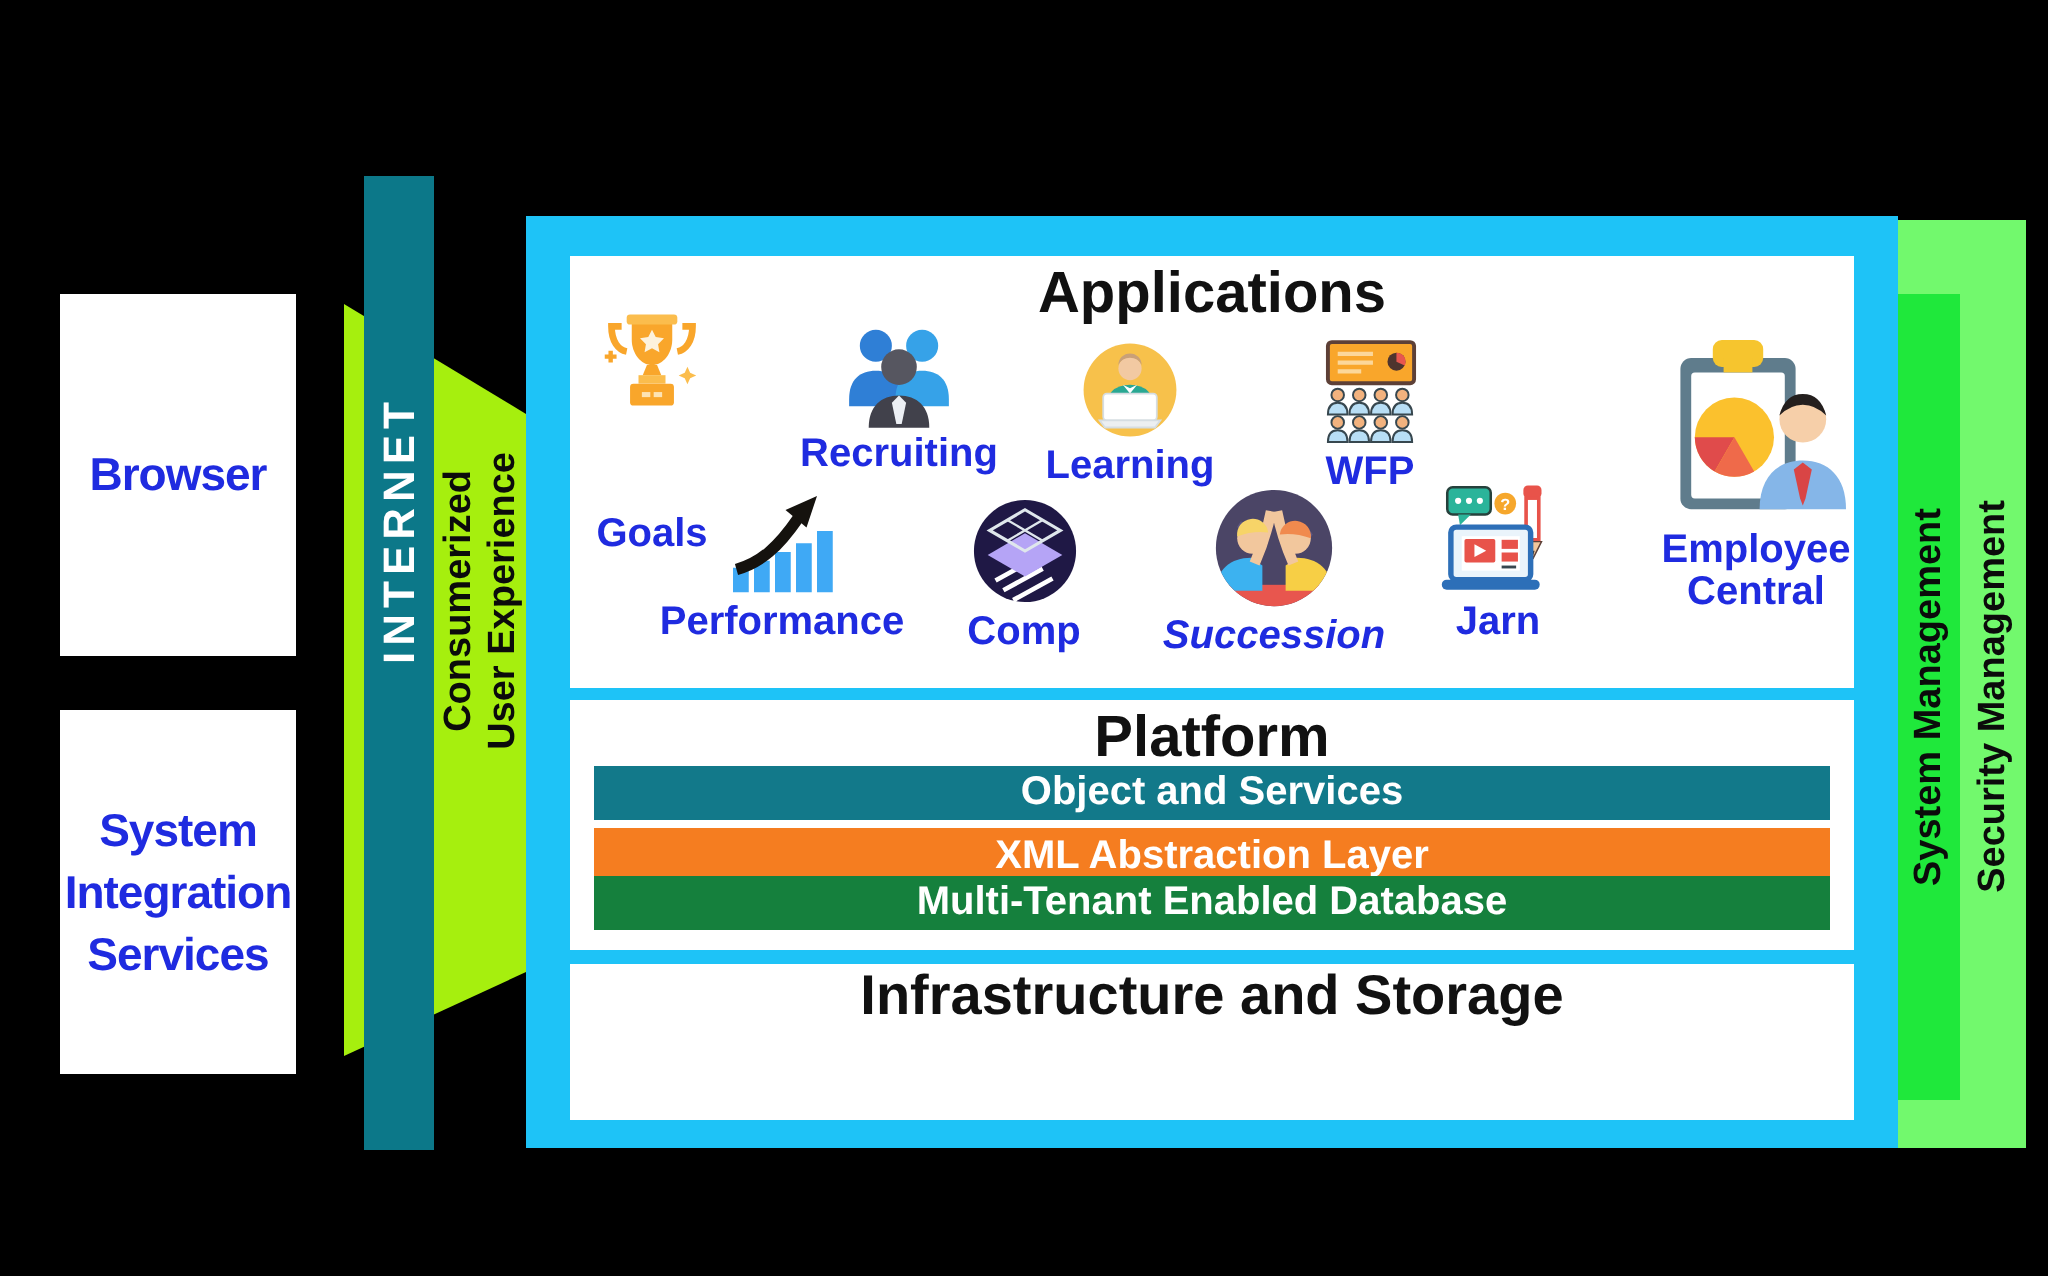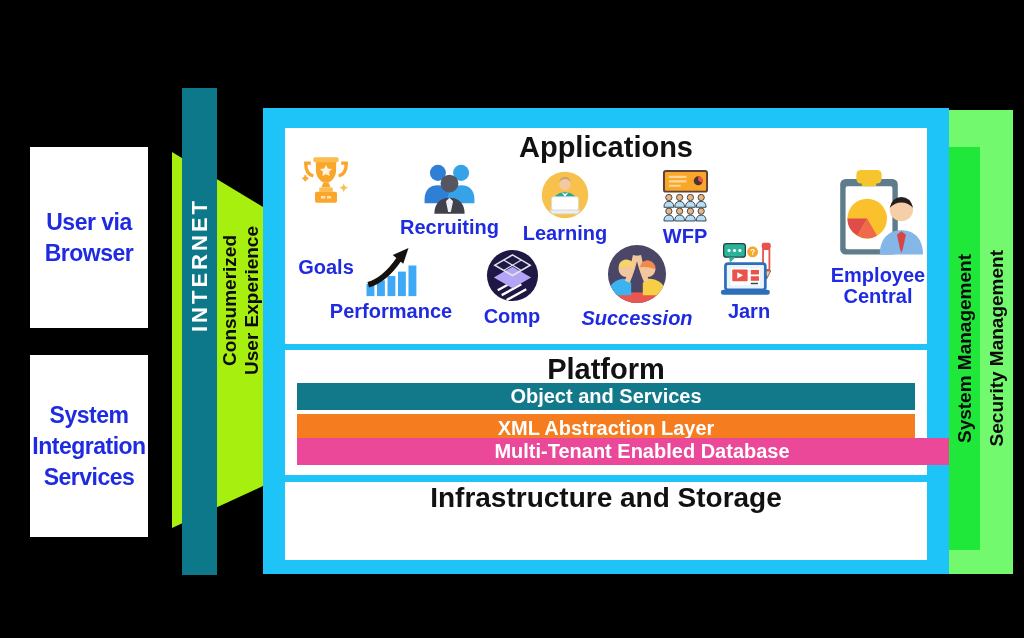--- a/index.html
+++ b/index.html
@@ -38,21 +38,20 @@
   .sec-wrap{position:absolute;left:980px;top:147px;width:33px;height:403px;display:flex;
         align-items:center;justify-content:center;}
   .mgmt-label{color:#0b0b0b;font-size:19px;font-weight:700;}
 </style>
 </head>
 <body>
 
 <div class="canvas">
 
   <div class="wbox" style="left:30px;top:147px;width:118px;height:181px;">
-    <div>User via</div>
     <div>Browser</div>
   </div>
   <div class="wbox" style="left:30px;top:355px;width:118px;height:182px;">
     <div>System</div>
     <div>Integration</div>
     <div>Services</div>
   </div>
 
   <div class="trapezoid"></div>
 
@@ -243,21 +242,21 @@
     </div>
 
     <div class="panel panel-platform">
       <div class="panel-title">Platform</div>
       <div class="layer layer-1" style="background-color: rgb(18, 121, 138);">
         <span>Object and Services</span>
       </div>
       <div class="layer layer-2" style="background-color: rgb(245, 125, 32);">
         <span>XML Abstraction Layer</span>
       </div>
-      <div class="layer layer-3" style="background-color: #ec4899; padding-left: 36px;">
+      <div class="layer layer-3" style="background-color: #15803d;">
         <span>Multi-Tenant Enabled Database</span>
       </div>
     </div>
 
     <div class="panel panel-infra">
       <div class="infra-title">Infrastructure and Storage</div>
     </div>
   </div>
 
   <div class="greenbar-light"></div>

